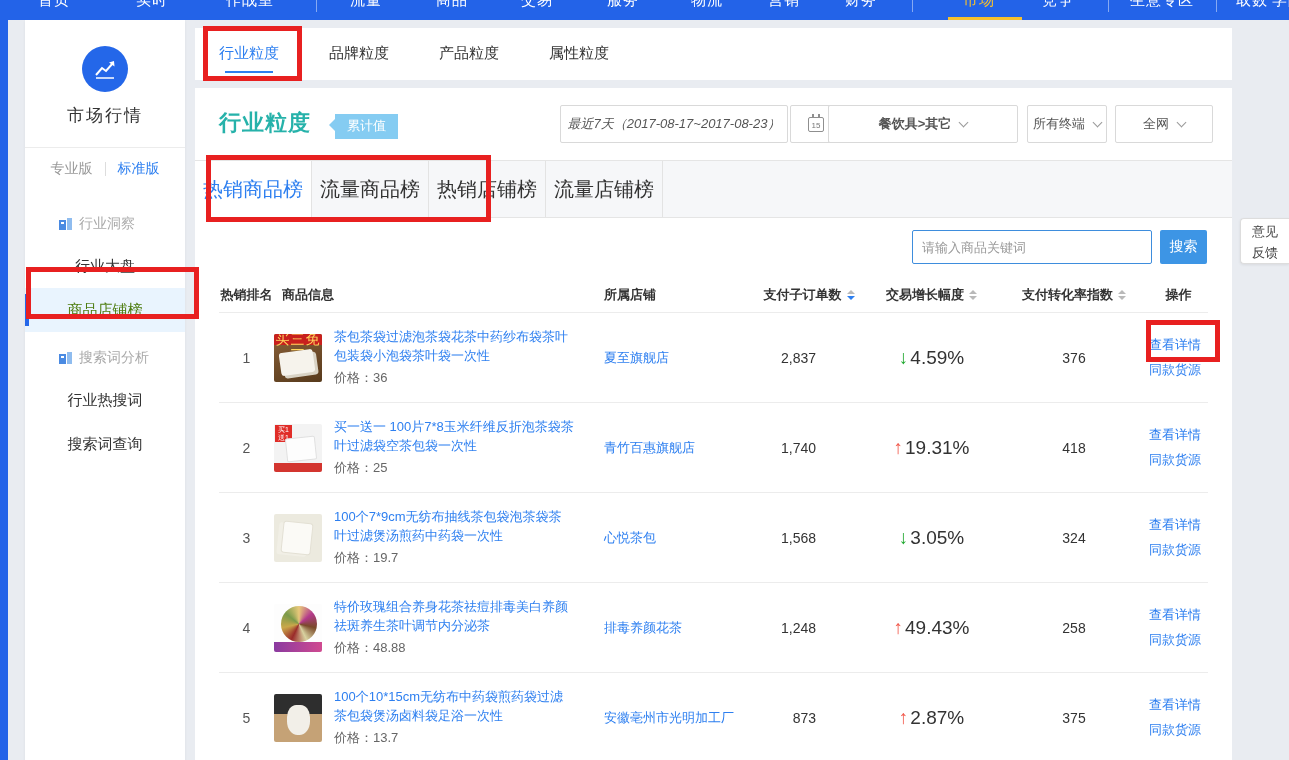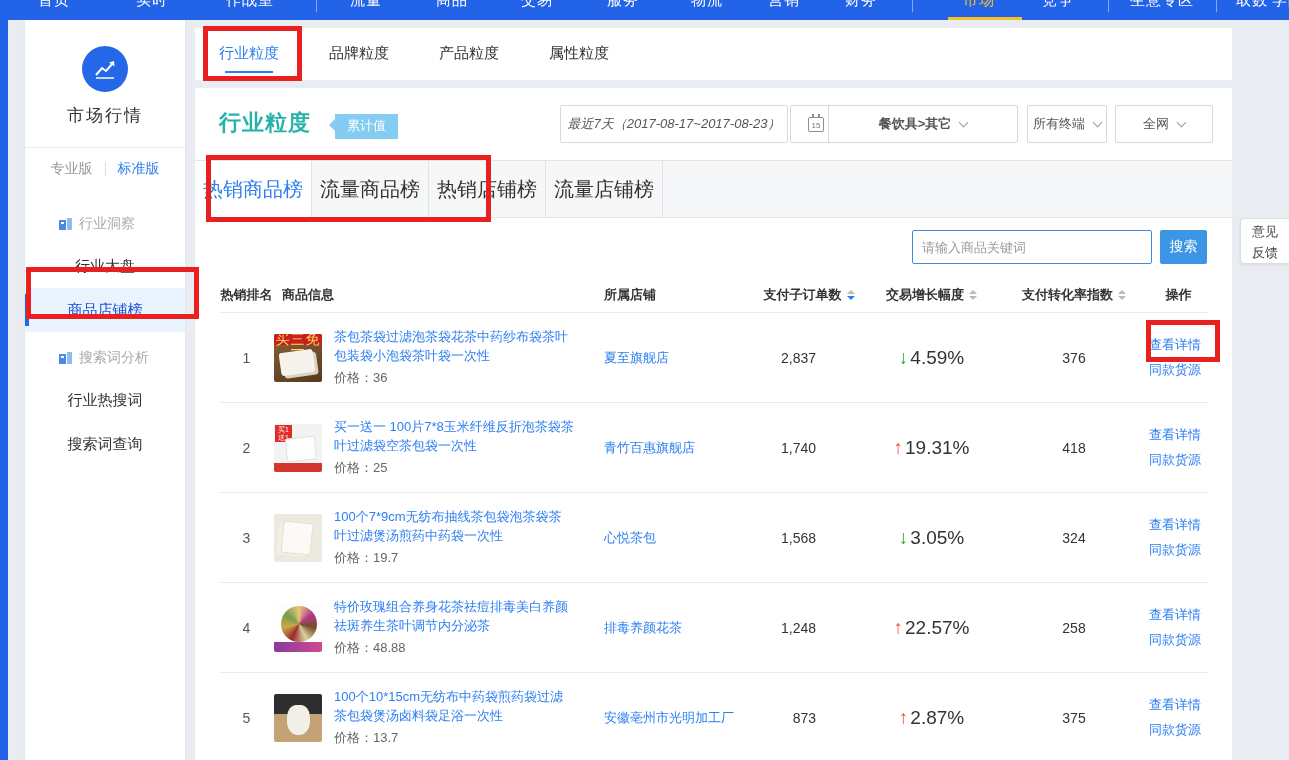--- a/index.html
+++ b/index.html
@@ -22,21 +22,21 @@
   .app-icon { width:46px; height:46px; border-radius:50%; background:#2467e9; margin:26px auto 12px; display:flex; align-items:center; justify-content:center; }
   .app-title { text-align:center; font-size:17px; color:#333; letter-spacing:2px; }
   .side-divider { border-top:1px solid #ececec; margin-top:20px; }
   .version-row { display:flex; justify-content:center; align-items:center; height:42px; font-size:14px; }
   .version-tab { padding:0 12px; color:#999; cursor:pointer; }
   .version-tab.active { color:#2d7ff0; }
   .version-split { width:1px; height:14px; background:#ddd; }
   .menu { margin-top:14px; }
   .menu-header { display:flex; align-items:center; gap:7px; height:40px; padding-left:34px; font-size:14px; color:#a9a9a9; }
   .menu-item { height:44px; line-height:44px; text-align:center; font-size:15px; color:#333; cursor:pointer; position:relative; }
-  .menu-item.active { background:#e9f4fe; color:#1d4ed8; }
+  .menu-item.active { background:#e9f4fe; color:#4d7c0f; }
   .menu-item.active::before { content:""; position:absolute; left:-0px; top:6px; width:4px; height:32px; background:#2467e9; left:0; }
 
   
   .tab-card { position:absolute; left:195px; top:28px; width:1037px; height:52px; background:#fff; }
   .gran-tabs { display:flex; gap:50px; padding-left:24px; height:52px; align-items:center; }
   .gran-tab { font-size:15px; color:#333; cursor:pointer; position:relative; height:52px; line-height:50px; }
   .gran-tab.active { color:#2d7ff0; }
   .gran-tab.active::after { content:""; position:absolute; left:6px; right:6px; bottom:7px; height:2px; background:#2d7ff0; }
 
   
@@ -343,21 +343,21 @@
             <span class="plate"></span>
             <span class="strip-bottom"></span>
           </div>
           <div class="ptext">
             <div class="ptitle">特价玫瑰组合养身花茶祛痘排毒美白养颜祛斑养生茶叶调节内分泌茶</div>
             <div class="pprice">价格：48.88</div>
           </div>
         </div>
         <div class="cell-shop">排毒养颜花茶</div>
         <div class="cell-orders">1,248</div>
-        <div class="cell-growth"><span class="arrow up">↑</span><span>22.57%</span></div>
+        <div class="cell-growth"><span class="arrow up">↑</span><span>49.43%</span></div>
         <div class="cell-index">258</div>
         <div class="cell-ops">
           <a>查看详情</a>
           <a>同款货源</a>
         </div>
       </div>
 
       <div class="trow">
         <div class="cell-rank">5</div>
         <div class="prod">

